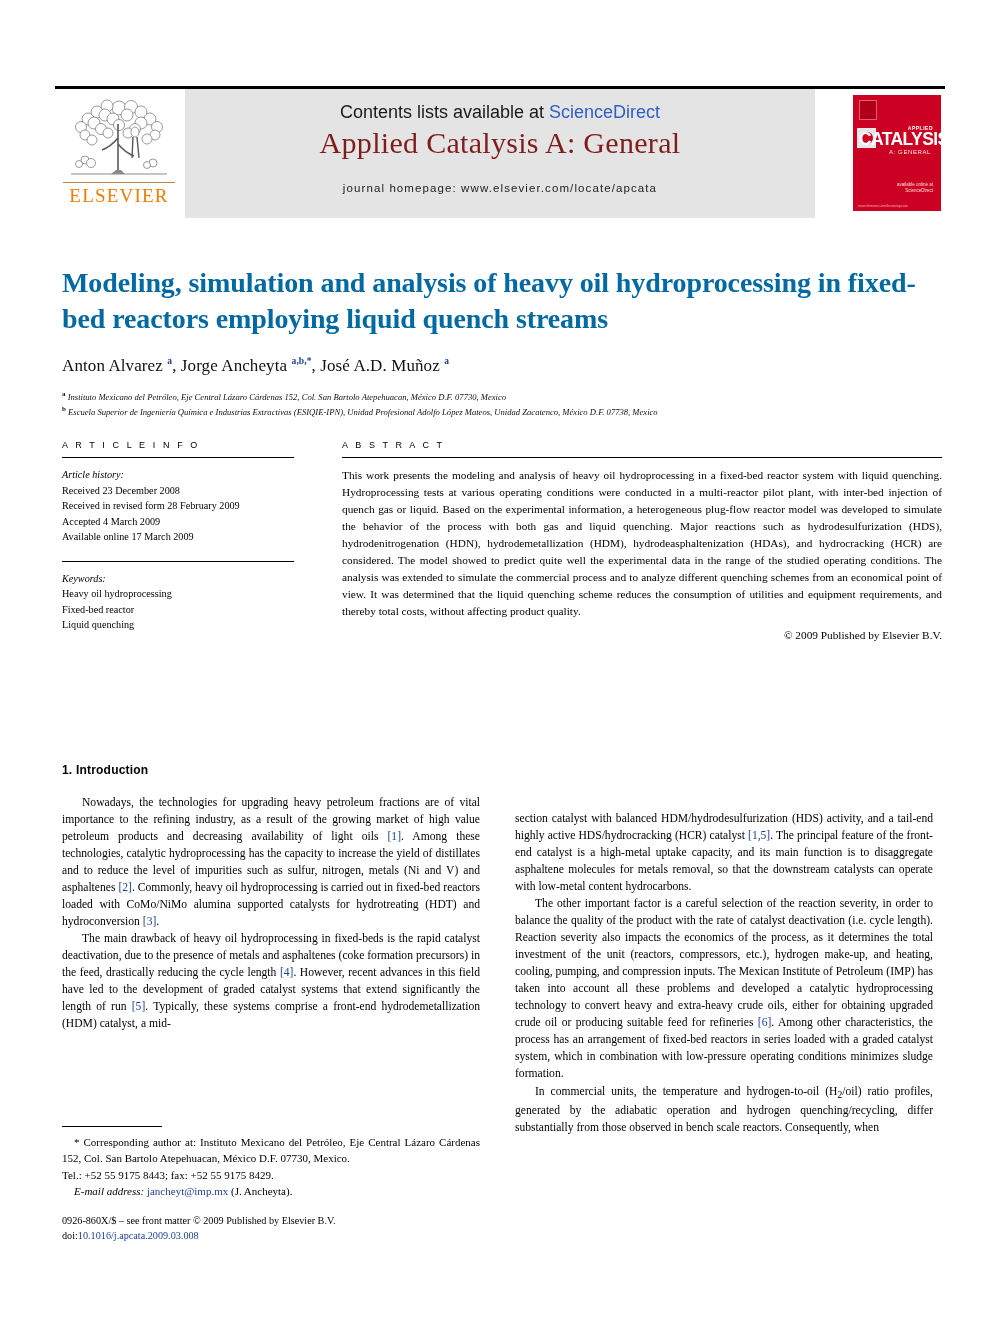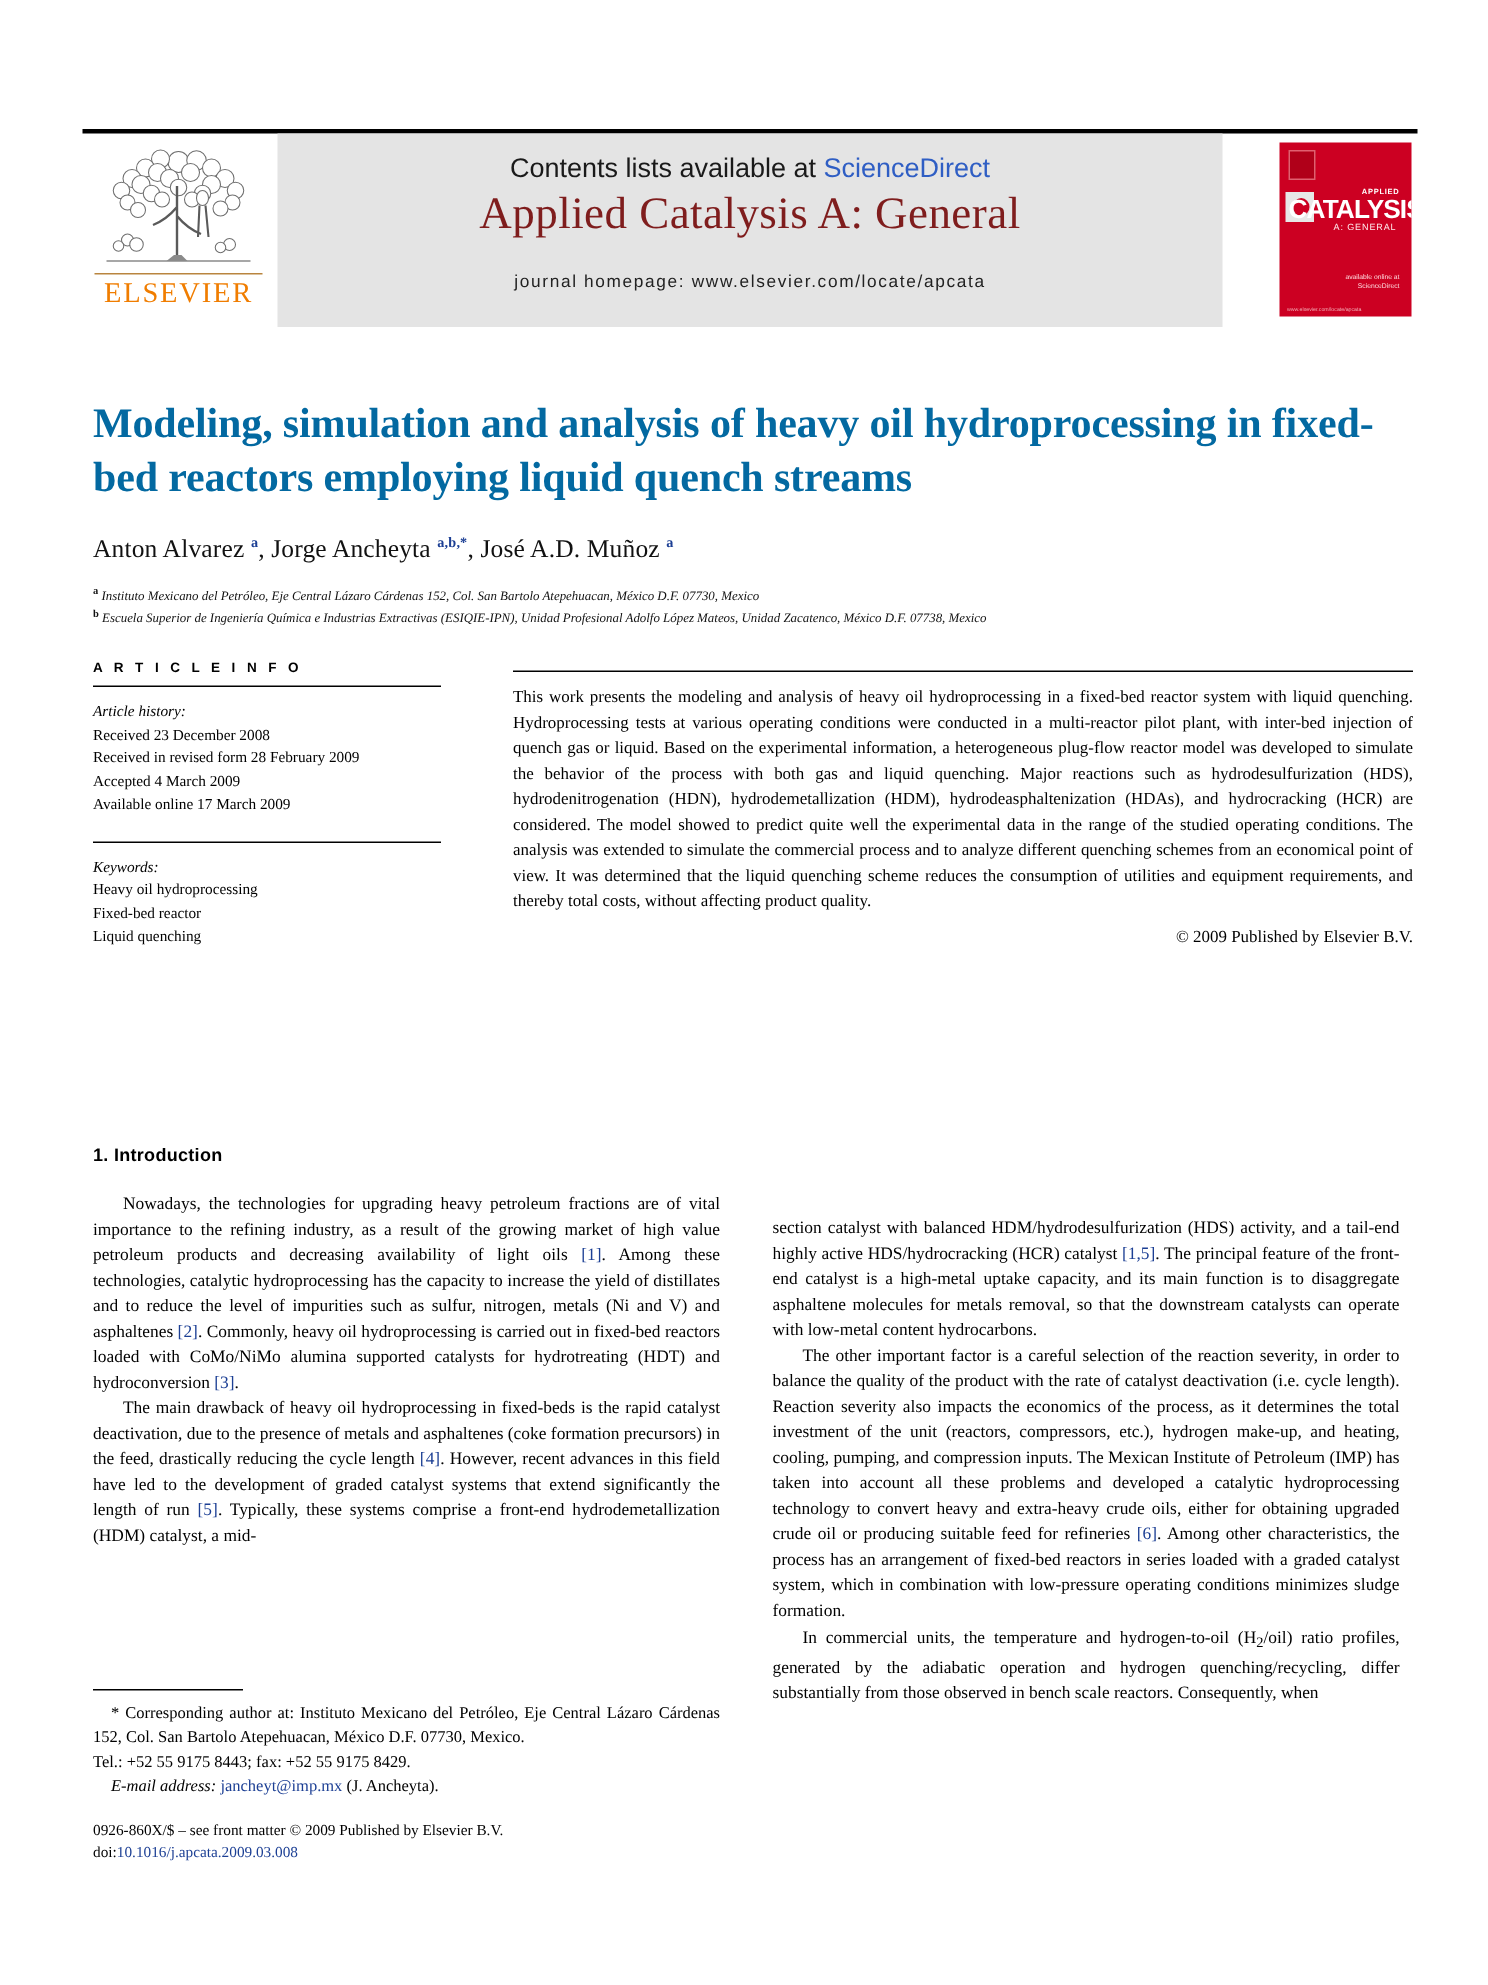--- a/index.html
+++ b/index.html
@@ -258,21 +258,21 @@
   
   .info-abstract {
     position: absolute;
     top: 440px;
     left: 62px;
     width: 880px;
   }
   .ia-head {
     font-family: "Liberation Sans", sans-serif;
     font-size: 9px;
-    font-weight: bold;
+    font-weight: normal;
     letter-spacing: 2.6px;
   }
   .ia-rule {
     height: 1px;
     background: #000;
     margin-top: 7px;
   }
   .col-info {
     position: absolute;
     left: 0;
@@ -480,20 +480,21 @@
       <div class="info-rule2"></div>
       <div class="info-body">
         <div class="info-label">Keywords:</div>
         <div>Heavy oil hydroprocessing</div>
         <div>Fixed-bed reactor</div>
         <div>Liquid quenching</div>
       </div>
     </div>
 
     <div class="col-abstract">
+      <div class="ia-head">A B S T R A C T</div>
       <div class="ia-rule"></div>
       <div class="abstract-body">This work presents the modeling and analysis of heavy oil hydroprocessing in a fixed-bed reactor system with liquid quenching. Hydroprocessing tests at various operating conditions were conducted in a multi-reactor pilot plant, with inter-bed injection of quench gas or liquid. Based on the experimental information, a heterogeneous plug-flow reactor model was developed to simulate the behavior of the process with both gas and liquid quenching. Major reactions such as hydrodesulfurization (HDS), hydrodenitrogenation (HDN), hydrodemetallization (HDM), hydrodeasphaltenization (HDAs), and hydrocracking (HCR) are considered. The model showed to predict quite well the experimental data in the range of the studied operating conditions. The analysis was extended to simulate the commercial process and to analyze different quenching schemes from an economical point of view. It was determined that the liquid quenching scheme reduces the consumption of utilities and equipment requirements, and thereby total costs, without affecting product quality.</div>
       <div class="abstract-copy">© 2009 Published by Elsevier B.V.</div>
     </div>
 
   </div>
 
   <div class="body-cols">
 
     <div class="bcol bcol-left">

